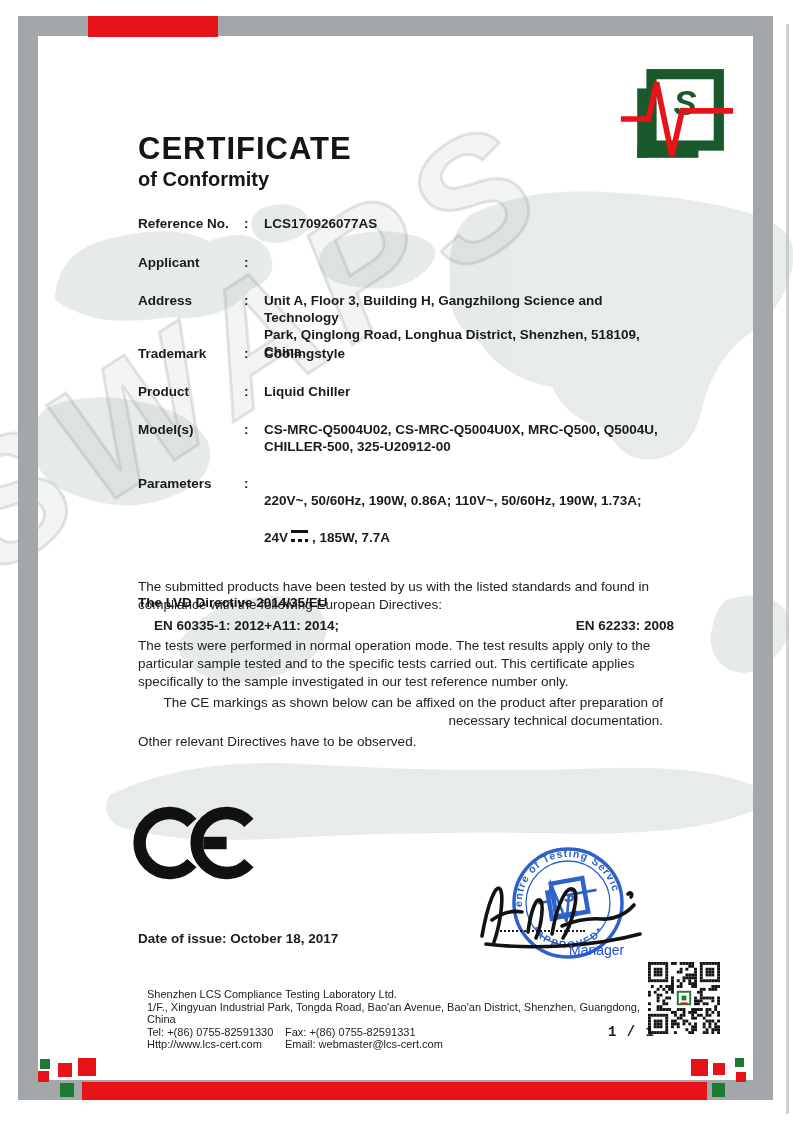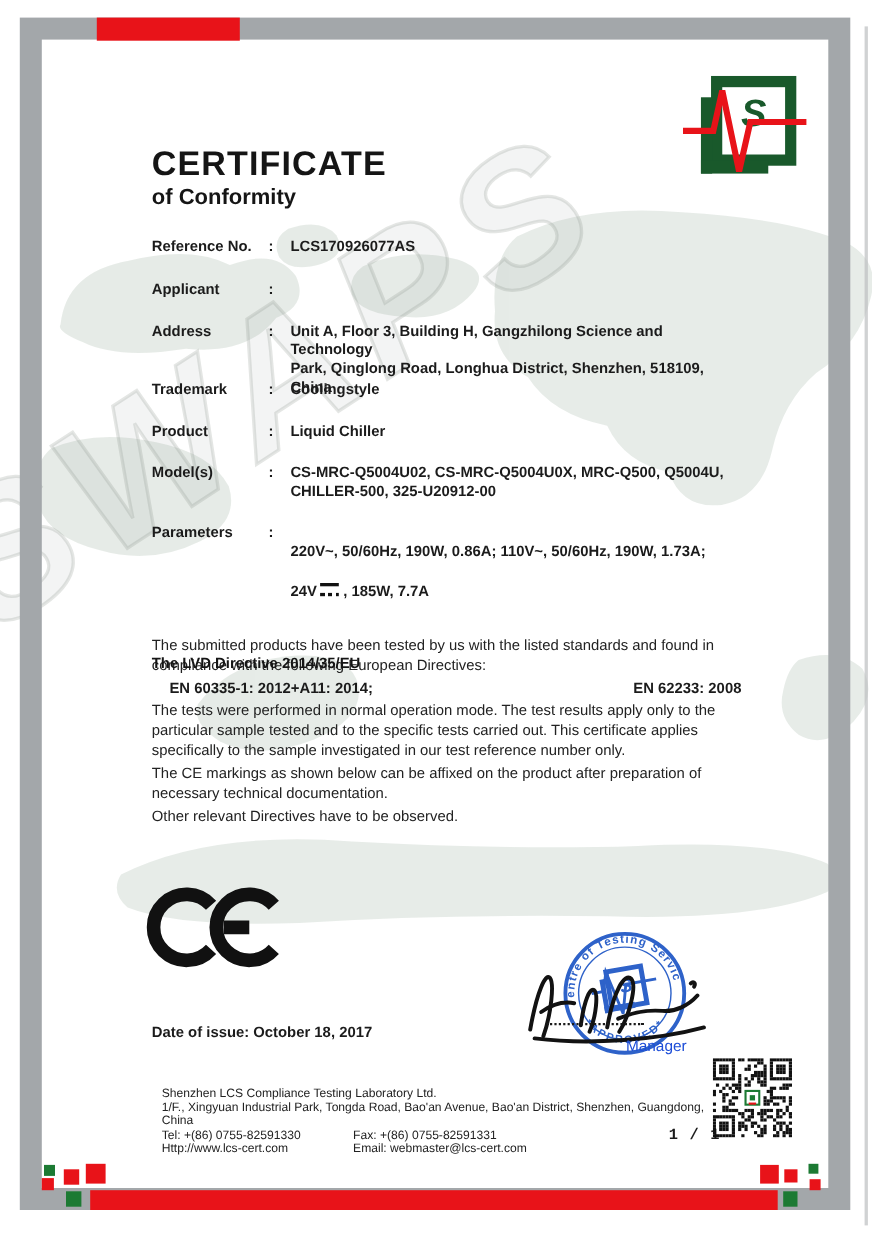--- a/index.html
+++ b/index.html
@@ -55,21 +55,21 @@
 
   .ce-mark{position:absolute;left:133px;top:796px;}
   .date-line{position:absolute;left:138px;top:931px;font-size:13.5px;font-weight:bold;}
 
   .stamp{position:absolute;left:488px;top:840px;}
   .signature{position:absolute;left:470px;top:872px;z-index:6;}
   .dotline{position:absolute;left:497px;top:930px;width:88px;border-bottom:2.5px dotted #1a1a1a;z-index:7;}
   .manager{position:absolute;left:531px;top:942px;font-size:14px;color:#1d4ed8;z-index:7;margin-left:38px;}
 
   .footer{position:absolute;left:147px;top:988px;font-size:11px;line-height:12.5px;color:#222;width:500px;}
-  .footer .cols{display:flex;gap:36px;}
+  .footer .cols{display:flex;}
   .footer .c1{width:138px;flex:none;}
   .pagenum{position:absolute;left:608px;top:1024px;font-size:14px;font-weight:bold;letter-spacing:1px;font-family:"Liberation Mono", monospace;}
   .qr{position:absolute;left:648px;top:962px;}
 </style>
 </head>
 <body>
 
 <div class="page">
 
   <svg class="map" width="793" height="1122" viewBox="0 0 793 1122">
@@ -159,21 +159,21 @@
     <div class="para" style="top:578px;">The submitted products have been tested by us with the listed standards and found in
 compliance with the following European Directives:</div>
     <div class="para bold" style="top:594px;">The LVD Directive 2014/35/EU</div>
     <div class="enrow" style="top:618px;">
       <span>EN 60335-1: 2012+A11: 2014;</span>
       <span class="right">EN 62233: 2008</span>
     </div>
     <div class="para" style="top:637px;">The tests were performed in normal operation mode. The test results apply only to the
 particular sample tested and to the specific tests carried out. This certificate applies
 specifically to the sample investigated in our test reference number only.</div>
-    <div class="para" style="top:694px;">The CE markings as shown below can be affixed on the product after preparation of
+    <div class="para" style="top:694px;text-align:right;">The CE markings as shown below can be affixed on the product after preparation of
 necessary technical documentation.</div>
     <div class="para" style="top:733px;">Other relevant Directives have to be observed.</div>
 
     <svg class="ce-mark" width="128" height="94" viewBox="0 0 175 100">
       <g fill="none" stroke="#111" stroke-width="17">
         <path d="M 80.5,22.6 A 41,41 0 1 0 80.5,77.4"></path>
         <path d="M 158.5,22.6 A 41,41 0 1 0 158.5,77.4"></path>
         <path d="M 96,50 H 128"></path>
       </g>
     </svg>

